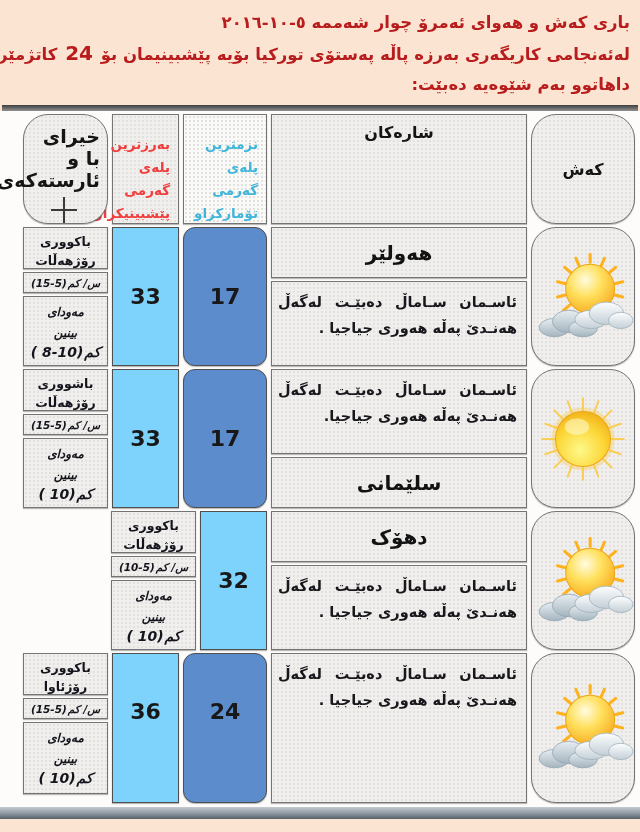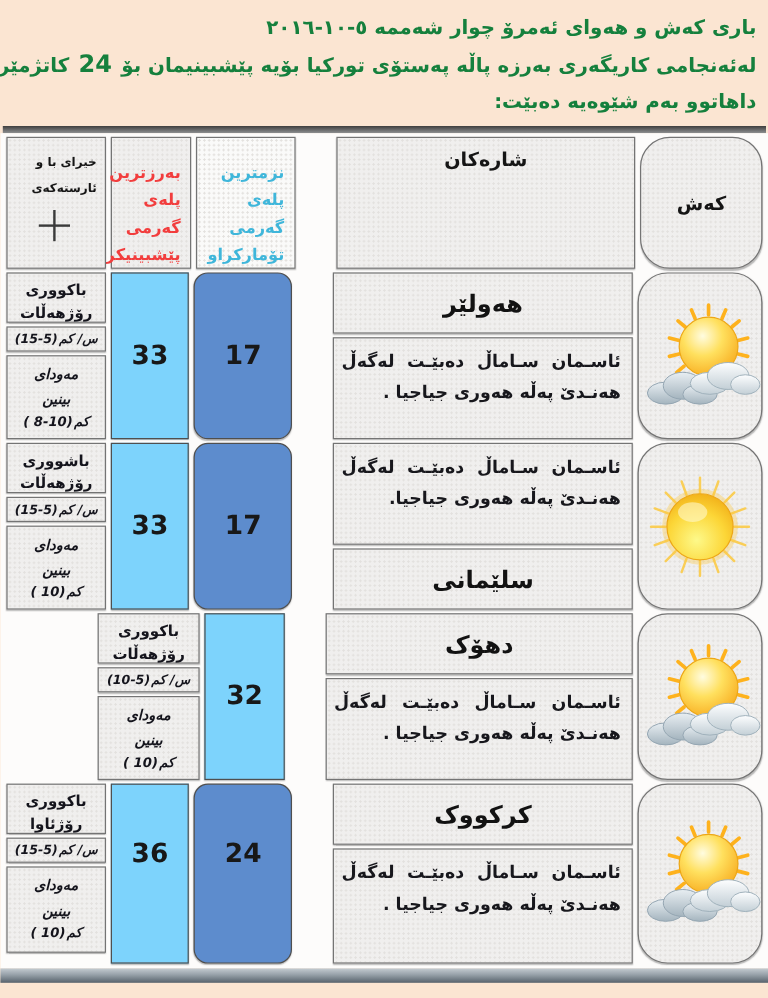--- a/index.html
+++ b/index.html
@@ -8,21 +8,21 @@
     background:#fbe5d2;
     font-family:"DejaVu Sans", sans-serif;
     direction:rtl;
     overflow:hidden;
     color:#151515;
   }
   
   .intro{padding:8px 10px 0 8px;height:105px;box-sizing:border-box;}
   .intro .line{
     text-align:right;font-weight:bold;font-size:16.5px;line-height:30px;
-    color:#15803d;white-space:nowrap;
+    color:#b91c1c;white-space:nowrap;
   }
   .intro .big-num{font-size:20px;font-weight:bold;padding:0 2px;}
   
   .top-bar{height:6px;margin:0 2px;background:linear-gradient(180deg,#3e3e3e,#8f9192);}
   .bottom-bar{height:12px;background:linear-gradient(180deg,#c4cbd1 0%,#96a0a8 45%,#57626c 100%);}
   
   .table-wrap{
     background:#fdfcfb;
     padding:3px 5px 4px 5px;
     height:696px;box-sizing:border-box;
@@ -34,32 +34,32 @@
   .trow.r-tall{height:154px;flex:1;}
   .cell{
     box-sizing:border-box;
     border:1px solid #747474;
     background-color:#f0efee;
     background-image:radial-gradient(circle,#e3e1de 1px,transparent 1.1px);
     background-size:4px 4px;
     box-shadow:0 1px 1px rgba(60,60,60,.35);
   }
   .col-weather{width:104px;border-radius:25px;}
-  .col-cities{width:256px;margin-left:30px;}
+  .col-cities{width:256px;}
   .col-low{width:84px;}
   .col-high{width:67px;}
   .col-wind{width:85px;}
   
   .hc{display:flex;flex-direction:column;font-weight:bold;}
   .hc-weather{justify-content:center;align-items:center;font-size:16px;}
   .hc-cities{align-items:center;padding-top:8px;font-size:16px;}
   .hc-temp{padding:18px 8px 0 4px;font-size:13.5px;line-height:23px;text-align:right;}
   .hc-low{color:#3fb6da;background-color:#fafaf9;}
   .hc-high{color:#f23d3d;}
-  .hc-wind{padding:10px 7px 0 4px;font-size:10px;line-height:22px;text-align:right;}
+  .hc-wind{padding:10px 7px 0 4px;font-size:19px;line-height:22px;text-align:right;border-radius:25px;}
   .plus-icon{
     align-self:center;margin-top:6px;position:relative;width:26px;height:26px;
   }
   .plus-icon::before,.plus-icon::after{
     content:"";position:absolute;background:#3a3a3a;
   }
   .plus-icon::before{left:12px;top:0;width:2px;height:26px;}
   .plus-icon::after{top:12px;left:0;height:2px;width:26px;}
   
   .temp-cell{
@@ -98,21 +98,21 @@
   .speed-box{
     height:21px;display:flex;align-items:center;justify-content:center;gap:1px;
     font-size:10.5px;font-weight:bold;font-style:italic;color:#14141c;
   }
   .vis-box{
     flex:1;padding-top:5px;text-align:center;
     font-size:12px;font-weight:bold;font-style:italic;line-height:21px;color:#14141c;
   }
   .r-tall .vis-box{flex:0 0 72px;}
   .vis-line{
-    display:flex;justify-content:center;gap:1px;font-size:11px;line-height:16px;
+    display:flex;justify-content:center;gap:1px;font-size:14px;line-height:16px;
   }
   
   .weather-cell{display:flex;align-items:center;justify-content:center;}
   .wicon{width:102px;height:104px;}
   .defs-holder{position:absolute;width:0;height:0;overflow:hidden;}
 </style>
 </head>
 <body>
 
 <svg class="defs-holder" aria-hidden="true">
@@ -322,21 +322,20 @@
     </div>
   </div>
 
   <div class="trow r r-tall">
     <div class="cell col-weather weather-cell">
       <svg class="wicon">
           <use href="#sym-sun-clouds" xlink:href="#sym-sun-clouds"></use>
         </svg>
     </div>
     <div class="col-cities cities-cell">
-      <div class="box name-box">کرکووک</div>
       <div class="box desc-box">ئاسـمان سـاماڵ دەبێـت لەگەڵ هەنـدێ پەڵە هەوری جیاجیا .</div>
     </div>
     <div class="cell col-low temp-cell temp-low">24</div>
     <div class="cell col-high temp-cell temp-high">36</div>
     <div class="col-wind wind-cell">
       <div class="box dir-box">
         <div>باکووری</div>
         <div>رۆژئاوا</div>
       </div>
       <div class="box speed-box" dir="ltr">

